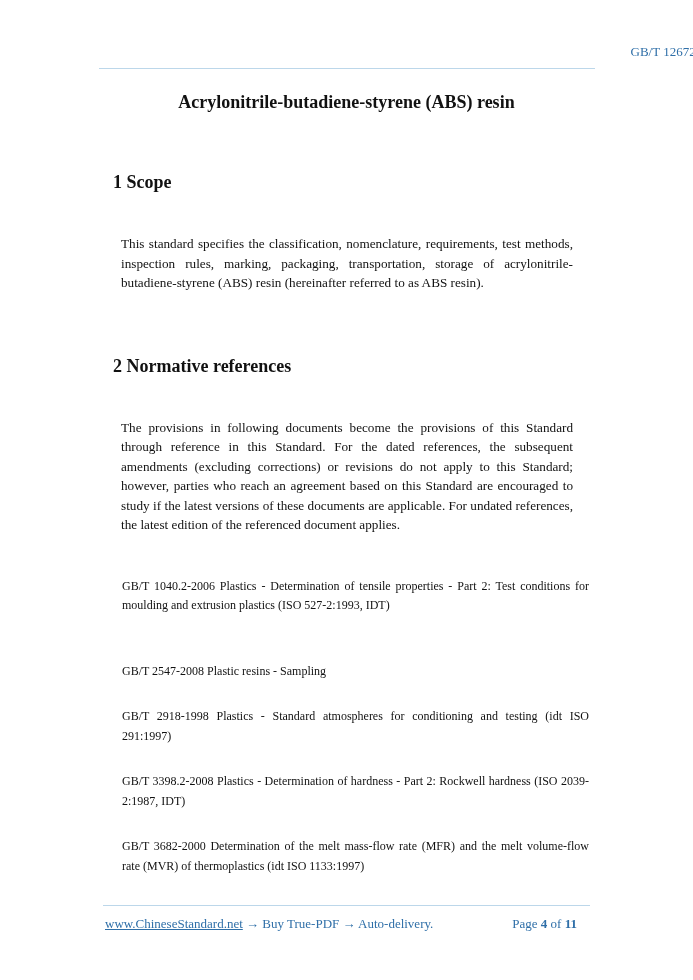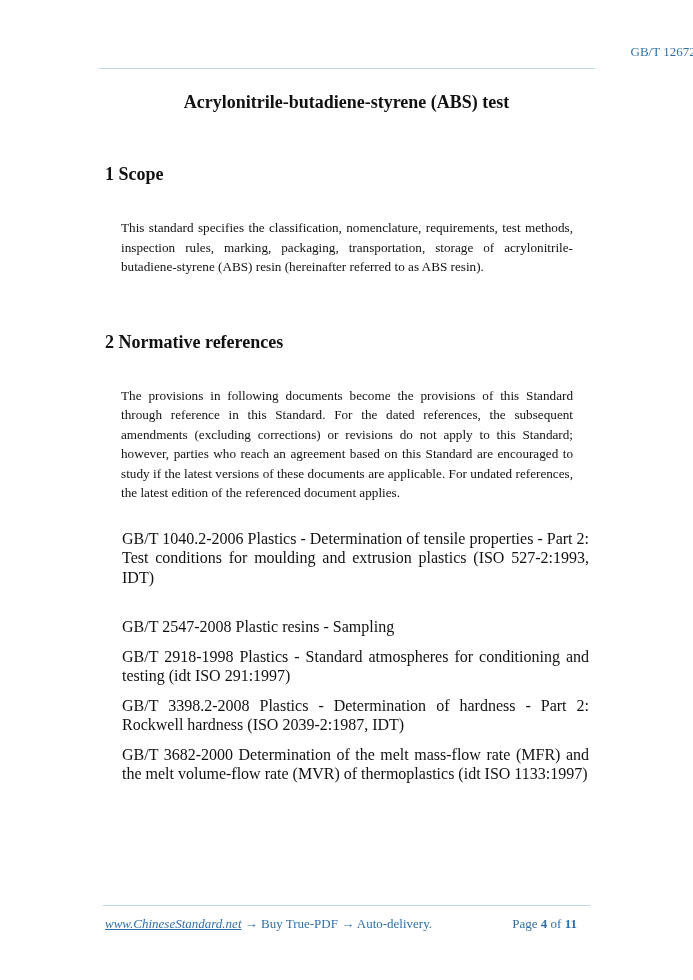--- a/index.html
+++ b/index.html
@@ -5,41 +5,41 @@
   html, body { margin: 0; padding: 0; background: #ffffff; }
   body { width: 693px; height: 980px; position: relative; overflow: hidden;
          font-family: "Liberation Serif", "DejaVu Serif", serif; color: #111; }
   .header-title { position: absolute; top: 44px; left: 0; width: 693px; text-align: right;
                   font-size: 13px; color: #2f6fa8; padding-left: 33px; }
   .header-rule { position: absolute; top: 68px; left: 99px; width: 496px; height: 0;
                  border-top: 1px solid #bcd7ea; }
   .doc-title { position: absolute; top: 92px; left: 0; width: 693px; text-align: center;
                font-size: 18px; font-weight: bold; color: #111; }
   .content { position: absolute; top: 160px; left: 105px; width: 484px; }
-  h2 { font-size: 18px; font-weight: bold; margin: 0; line-height: 28px; }
+  h2 { font-size: 18px; font-weight: bold; margin: 8px; line-height: 28px; }
   p.para { font-size: 13.2px; line-height: 19.5px; margin: 16px; text-align: justify; }
-  .ref { font-size: 16px; line-height: 19.5px; margin: 0 0 0 17px; text-align: justify; }
+  .ref { font-size: 12px; line-height: 19.5px; margin: 16px 0 0 17px; text-align: justify; }
   .footer-rule { position: absolute; top: 905px; left: 103px; width: 487px; height: 0;
                  border-top: 1px solid #bcd7ea; }
   .footer { position: absolute; top: 916px; left: 105px; width: 484px; font-size: 13px;
             color: #2f6fa8; }
   .footer-left { position: absolute; left: 0; top: 0; white-space: nowrap; }
-  .footer-left a { color: #2f6fa8; text-decoration: underline; font-style: italic; }
+  .footer-left a { color: #2f6fa8; text-decoration: underline; }
   .footer-right { position: absolute; right: 12px; top: 0; white-space: nowrap; }
   .footer-right b { font-weight: bold; }
 </style>
 </head>
 <body>
 
 <div>
   <div class="header-title">GB/T 12672-2009</div>
   <div class="header-rule"></div>
 </div>
 
-<div class="doc-title">Acrylonitrile-butadiene-styrene (ABS) test</div>
+<div class="doc-title">Acrylonitrile-butadiene-styrene (ABS) resin</div>
 
 <div class="content">
   <h2>1 Scope</h2>
   <div style="height:14px"></div>
   <p class="para">This standard specifies the classification, nomenclature, requirements, test methods, inspection rules, marking, packaging, transportation, storage of acrylonitrile-butadiene-styrene (ABS) resin (hereinafter referred to as ABS resin).</p>
   <div style="height:9px"></div>
   <div style="height:9px"></div>
   <div style="height:17px"></div>
   <h2>2 Normative references</h2>
   <div style="height:14px"></div>

